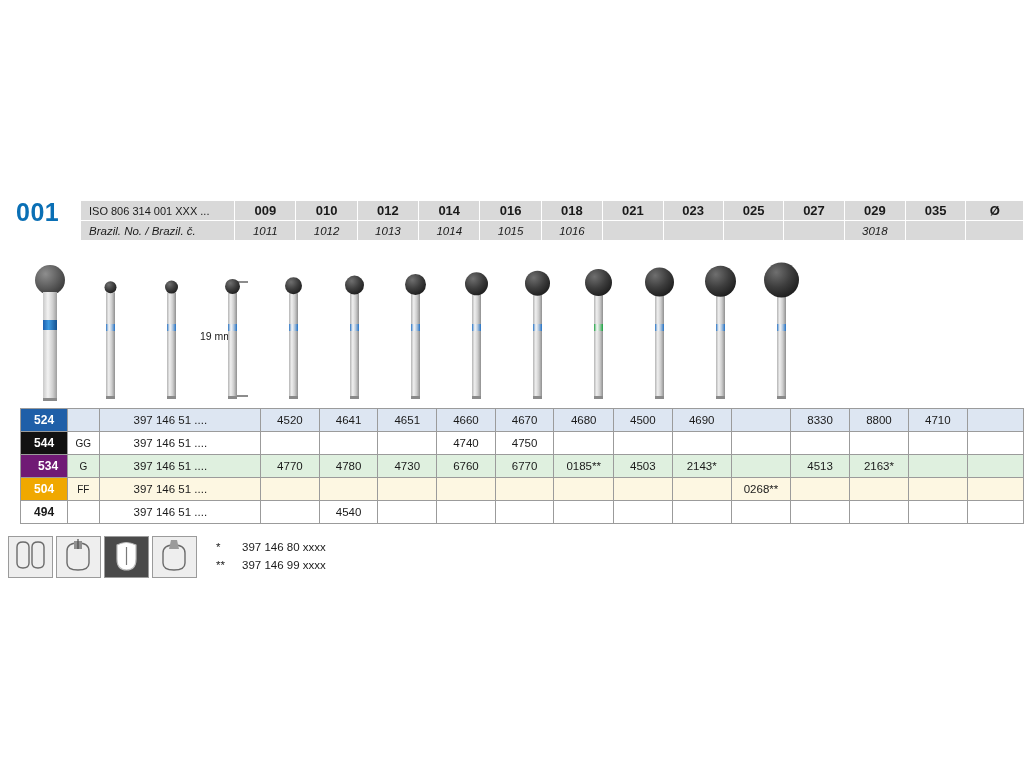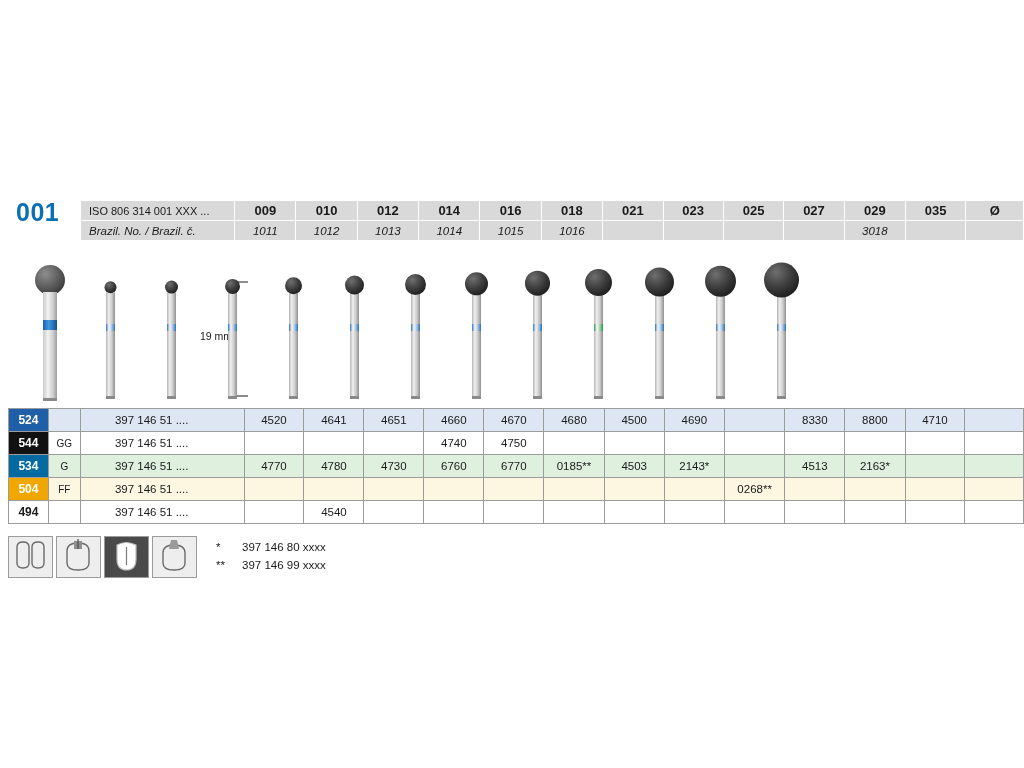--- a/index.html
+++ b/index.html
@@ -106,21 +106,21 @@
     left: 0px;
     top: 50px;
     width: 46px;
     text-align: right;
     font-size: 10.5px;
   }
 
   
   .dt {
     position: absolute;
-    left: 8px;
+    left: 20px;
     top: 408px;
     border-collapse: collapse;
     font-size: 11.5px;
     color: #1a1a1a;
   }
   .dt td {
     border: 1px solid #9b9b9b;
     height: 22px;
     padding: 0;
     text-align: center;
@@ -144,21 +144,21 @@
     padding-left: 34px;
     font-size: 11.5px;
   }
   .dt td.v { width: 61px; }
 
   .r524 td { background: #dde6f2; }
   .r524 td.code { background: #1f5fa8; }
   .r544 td { background: #ffffff; }
   .r544 td.code { background: #111111; }
   .r534 td { background: #dff0df; }
-  .r534 td.code { background: #0369a1; }
+  .r534 td.code { background: #701a75; padding-left: 8px; }
   .r504 td { background: #fdf7e2; margin-top: 48px; }
   .r504 td.code { background: #f0a800; }
   .r494 td { background: #ffffff; }
   .r494 td.code { background: #ffffff; color: #1a1a1a; }
 
   
   .ficons {
     position: absolute;
     left: 8px;
     top: 536px;

